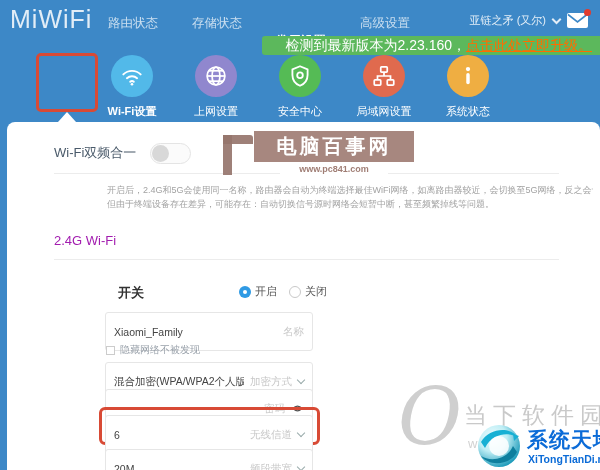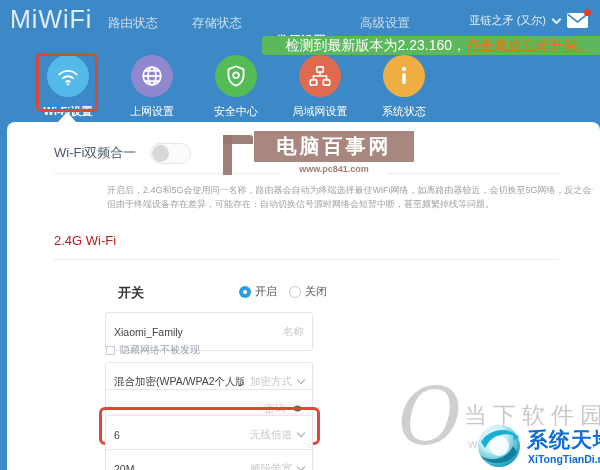--- a/index.html
+++ b/index.html
@@ -15,39 +15,39 @@
   .user-name { font-size:11px; color:rgba(255,255,255,.85); }
   .chev-down { width:7px; height:7px; border-right:2px solid rgba(255,255,255,.85); border-bottom:2px solid rgba(255,255,255,.85); transform:rotate(45deg); margin-top:-3px; }
   .mail { position:relative; width:21px; height:15px; }
   .mail-dot { position:absolute; right:-3px; top:-4px; width:7px; height:7px; border-radius:50%; background:#e23b2e; }
 
   
   .notice { position:absolute; right:0; top:29px; height:19px; line-height:19px; background:#5cb85c; border-radius:3px 0 0 3px; padding:0 8px 0 24px; font-size:14px; color:#fff; white-space:nowrap;margin-top:7px; }
   .notice a { color:#ff6c00; text-decoration:underline; cursor:pointer; }
 
   
-  .quicknav { position:absolute; top:55px; left:0; width:600px; display:flex; justify-content:flex-start; padding:0 26px; }
+  .quicknav { position:absolute; top:55px; left:0; width:600px; display:flex; justify-content:center; padding:0 26px; }
   .qitem { width:84px; display:flex; flex-direction:column; align-items:center; cursor:pointer; }
   .qcircle { width:42px; height:42px; border-radius:50%; display:flex; align-items:center; justify-content:center; }
   .qc-wifi { background:#52b9e9; } .qc-net { background:#9087ce; } .qc-sec { background:#55bb55; } .qc-lan { background:#e06a4e; } .qc-sys { background:#efae42; }
   .qlabel { margin-top:7px; font-size:11px; color:#fff; }
   .qitem.active .qlabel { font-weight:bold; }
   .hl-box1 { position:absolute; left:36px; top:53px; width:62px; height:59px; border:3px solid #d84a35; border-radius:5px; pointer-events:none; }
   .pointer { position:absolute; left:58px; top:112px; width:0; height:0; border-left:9px solid transparent; border-right:9px solid transparent; border-bottom:10px solid #fff; }
 
   
   .panel { position:absolute; left:7px; top:122px; width:593px; height:348px; background:#fff; border-radius:8px 8px 0 0; }
   .row-label { position:absolute; left:47px; top:22px; font-size:13px; color:#4a5a6a; }
   .toggle { position:absolute; left:143px; top:21px; width:41px; height:21px; border:1px solid #e4e4e4; border-radius:11px; background:#fbfbfb; cursor:pointer; }
   .toggle-knob { position:absolute; left:1px; top:1px; width:17px; height:17px; border-radius:50%; background:#d8d8d8; }
   .divider { position:absolute; left:47px; width:505px; height:1px; background:#ececec; }
   .d1 { top:51px; } .d2 { top:137px; }
   .desc { position:absolute; left:100px; top:61px; width:486px; font-size:9px; line-height:14px; color:#a2a2a2; }
   .desc div { white-space:nowrap; overflow:hidden; }
-  .sec-title { position:absolute; left:47px; top:111px; font-size:13px; color:#b91c1c; }
+  .sec-title { position:absolute; left:47px; top:111px; font-size:13px; color:#a21caf; }
 
   .frm-label { position:absolute; left:111px; top:162px; font-size:13px; font-weight:bold; color:#333; }
   .radios { position:absolute; left:232px; top:162px; display:flex; align-items:center; gap:12px; font-size:11px; color:#555; }
   .radio { display:flex; align-items:center; gap:4px; cursor:pointer; }
   .rdot { width:12px; height:12px; border-radius:50%; }
   .rdot.on { background:#2f9ae4; position:relative; }
   .rdot.on::after { content:""; position:absolute; left:4px; top:4px; width:4px; height:4px; border-radius:50%; background:#fff; }
   .rdot.off { border:1px solid #c9c9c9; background:#fff; }
 
   .field { position:absolute; left:98px; width:208px; height:39px; border:1px solid #e6e6e6; border-radius:3px; background:#fff; display:flex; align-items:center; padding:0 8px; font-size:10.5px; color:#444; cursor:pointer; }

